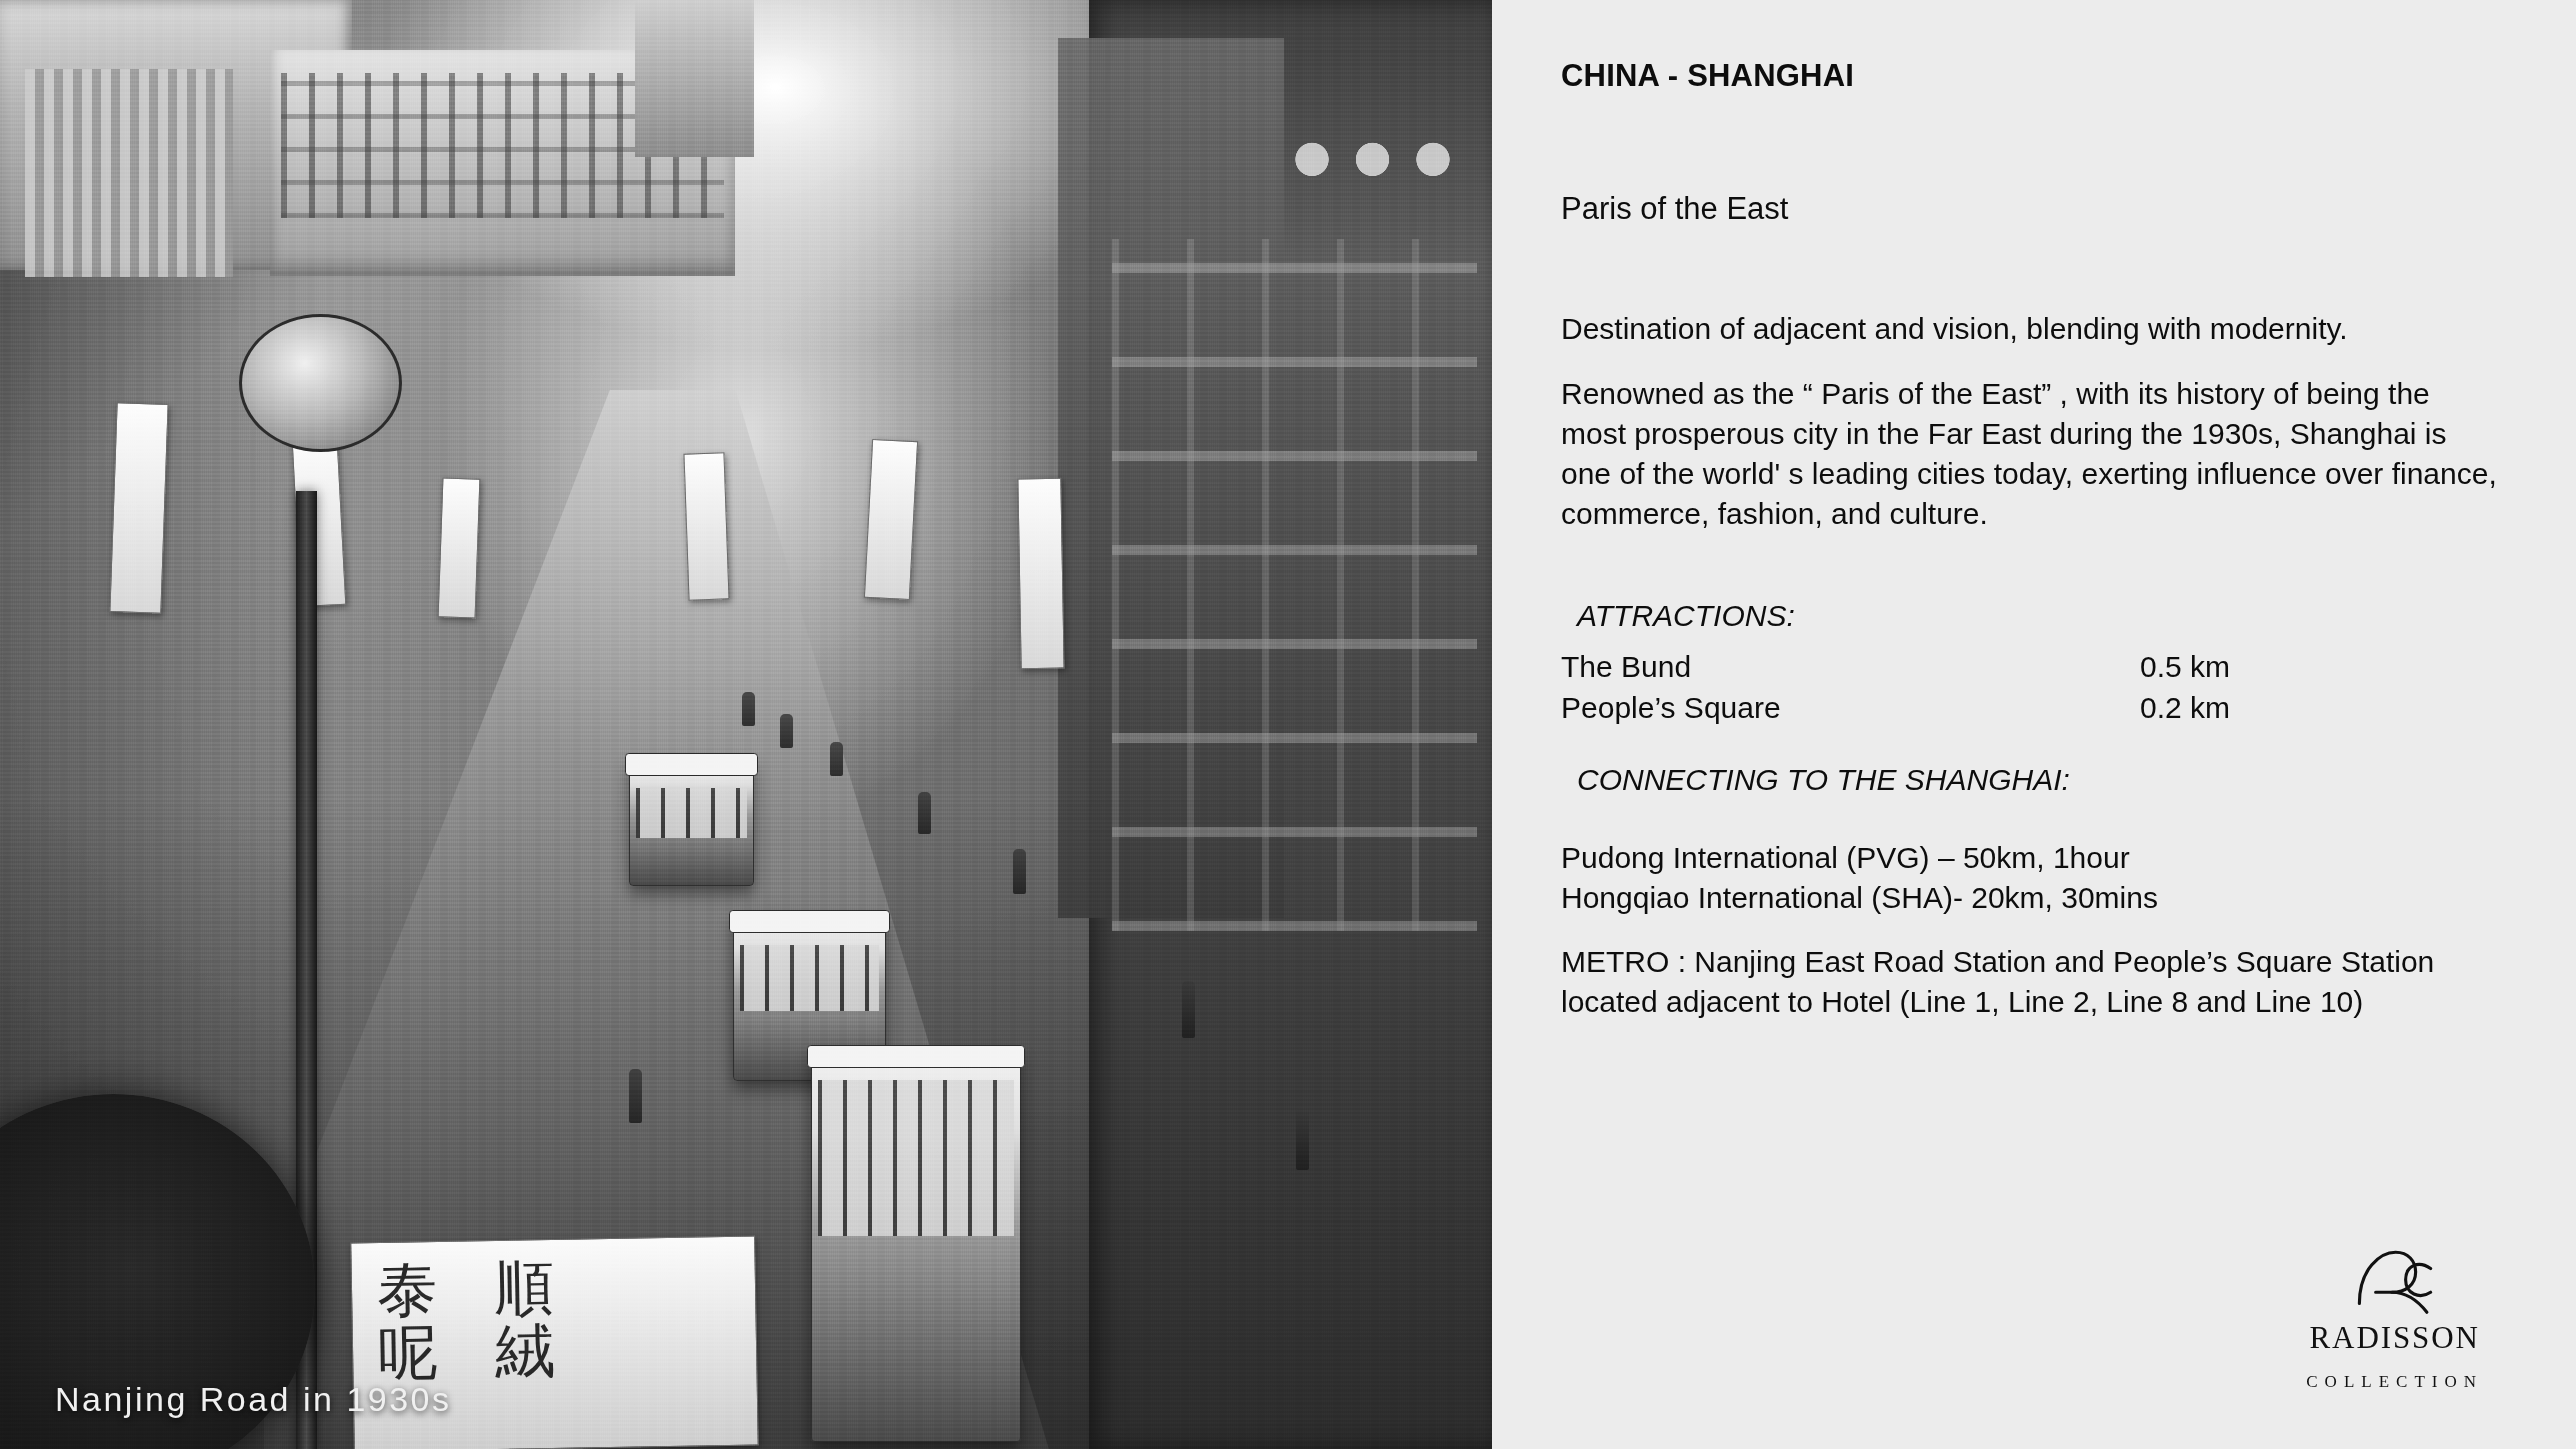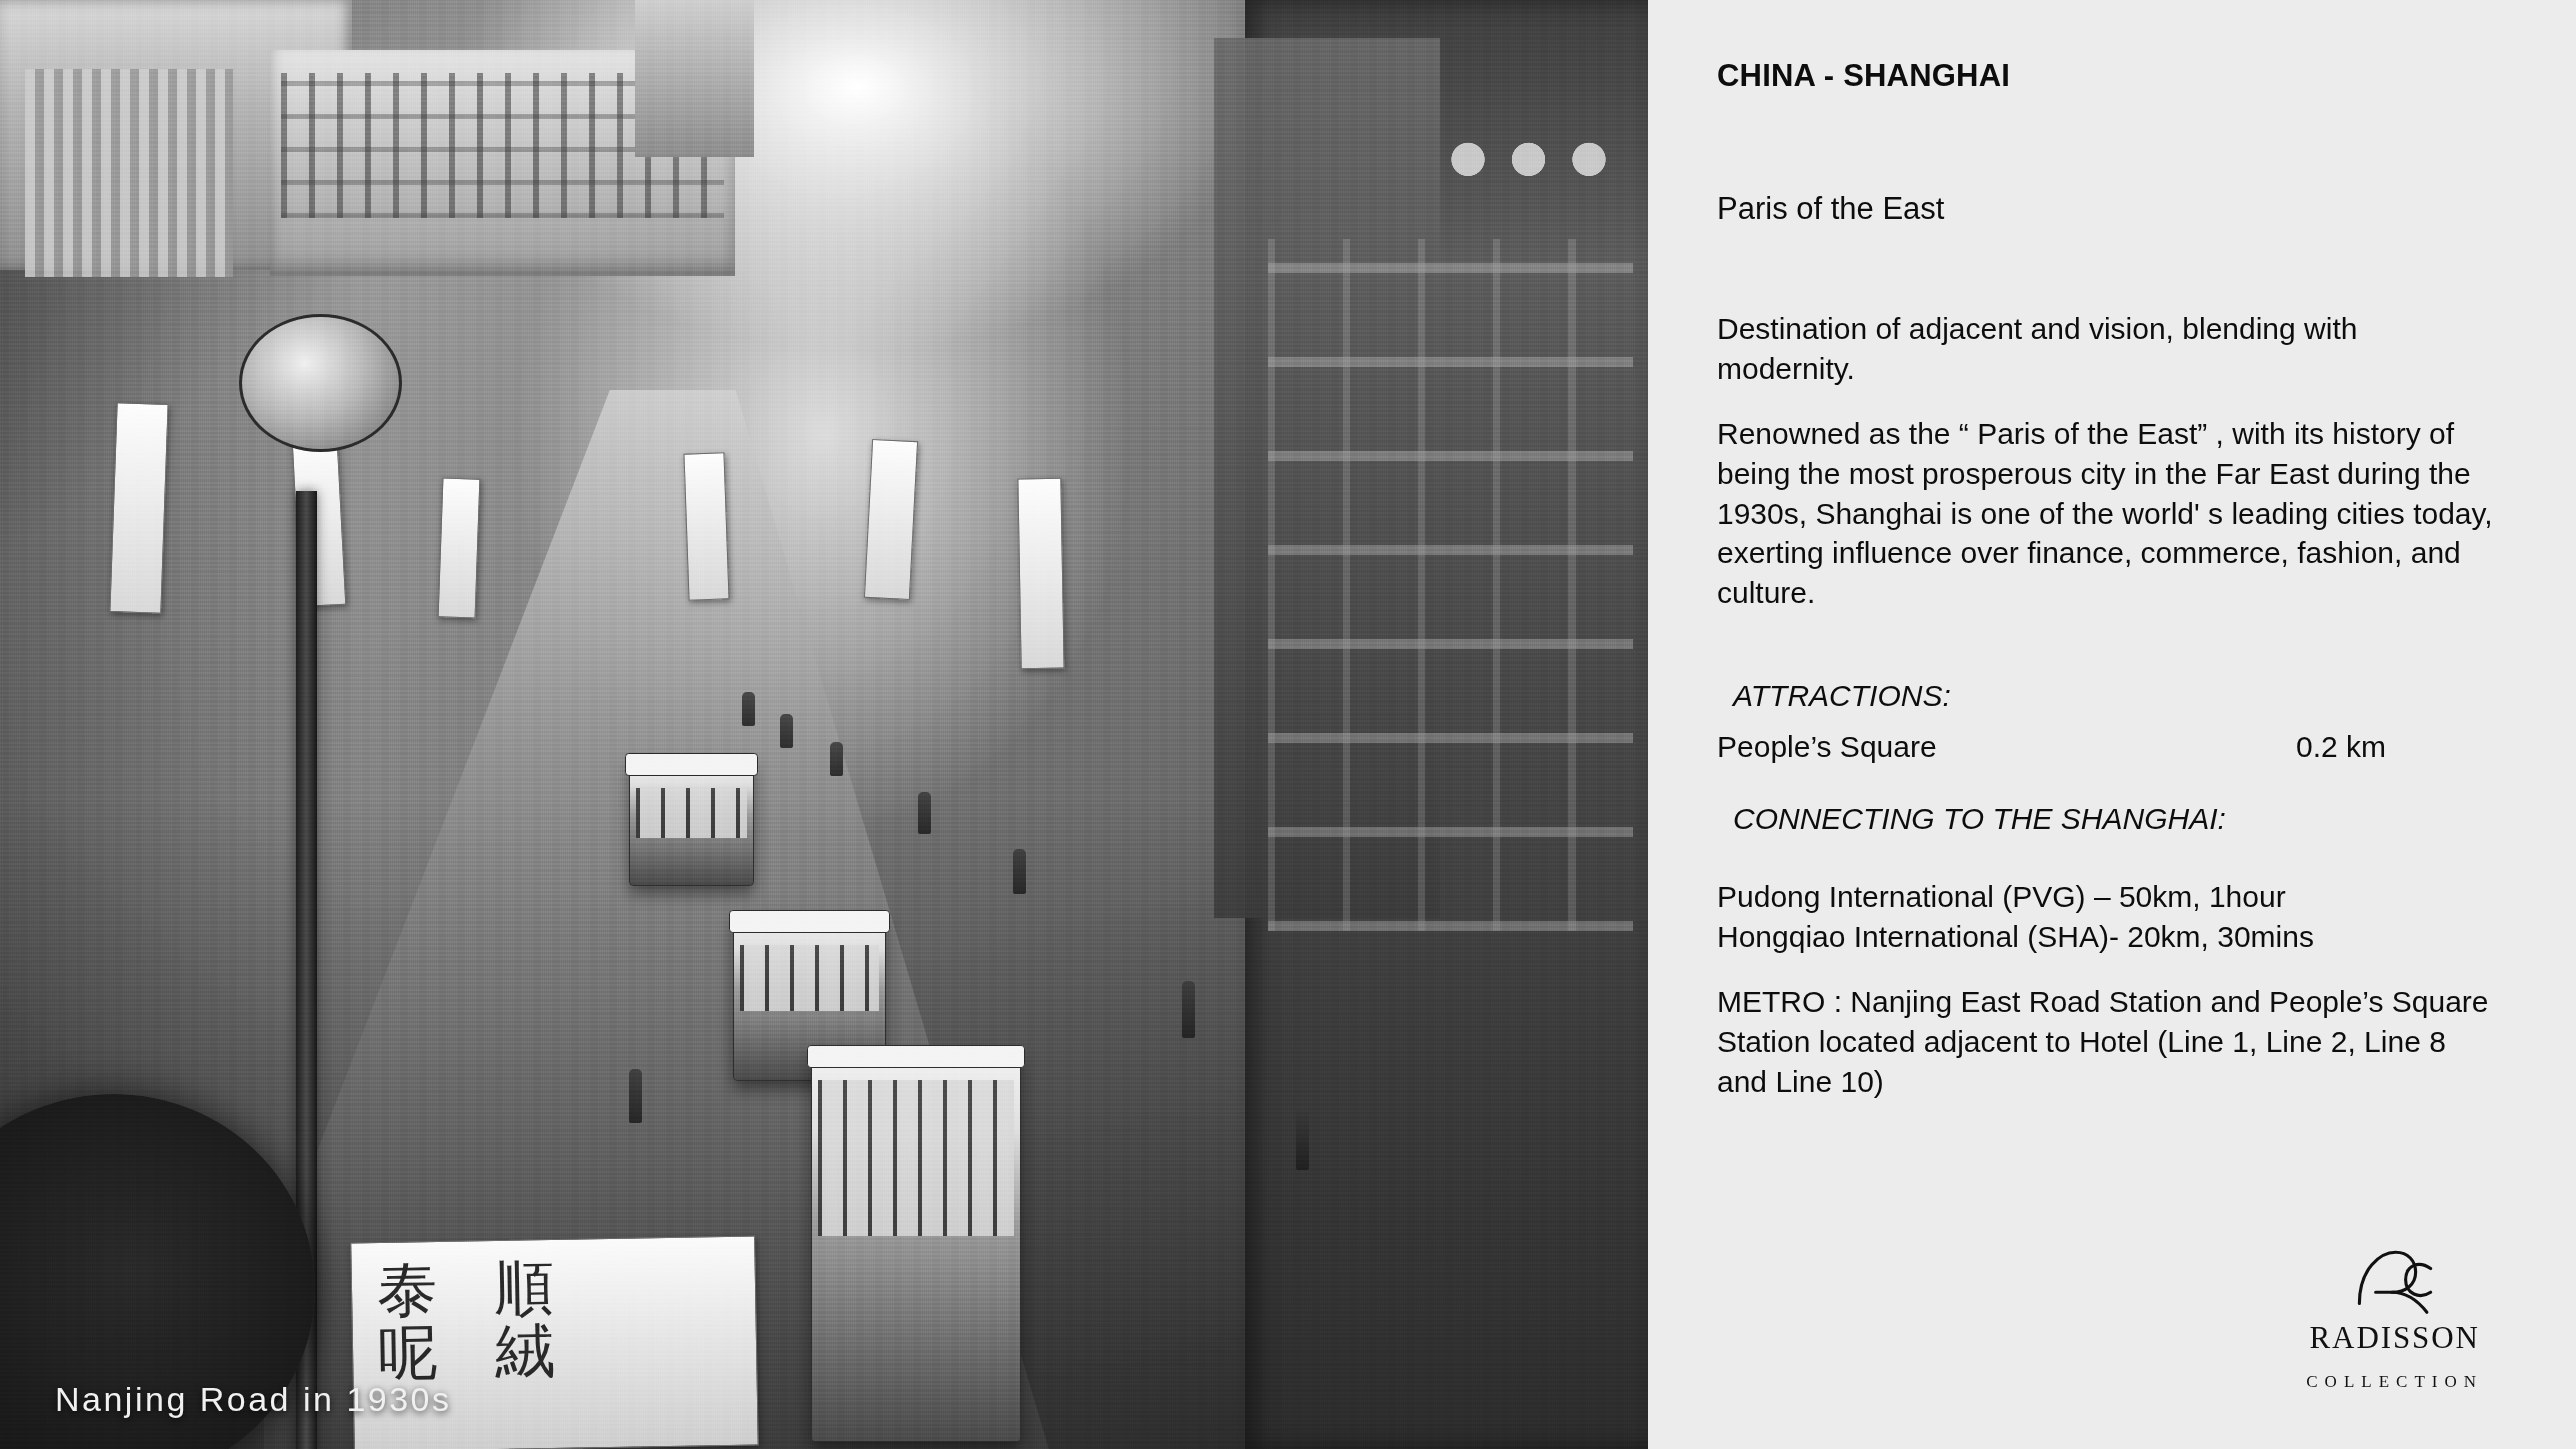--- a/index.html
+++ b/index.html
@@ -17,21 +17,21 @@
     position: relative;
     width: 2576px;
     height: 1450px;
     display: flex;
     background: #ececec;
   }
 
   
   .photo-panel {
     position: relative;
-    width: 1648px;
+    width: 1492px;
     height: 1450px;
     overflow: hidden;
     background: #8a8a8a;
     flex: 0 0 auto;
   }
   .photo {
     position: absolute;
     inset: 0;
     background:
       
@@ -352,20 +352,24 @@
     <div class="gap-md"></div>
 
 
     <div class="gap-md"></div>
 
     <p class="attr-head">ATTRACTIONS:</p>
 
     <table class="attr-table">
       <tbody>
         <tr>
+          <td class="name">The Bund</td>
+          <td class="dist">0.5 km</td>
+        </tr>
+        <tr>
           <td class="name">People’s Square</td>
           <td class="dist">0.2 km</td>
         </tr>
       </tbody>
     </table>
 
     <div class="gap-sm"></div>
 
     <p class="conn-head">CONNECTING TO THE SHANGHAI:</p>
 

